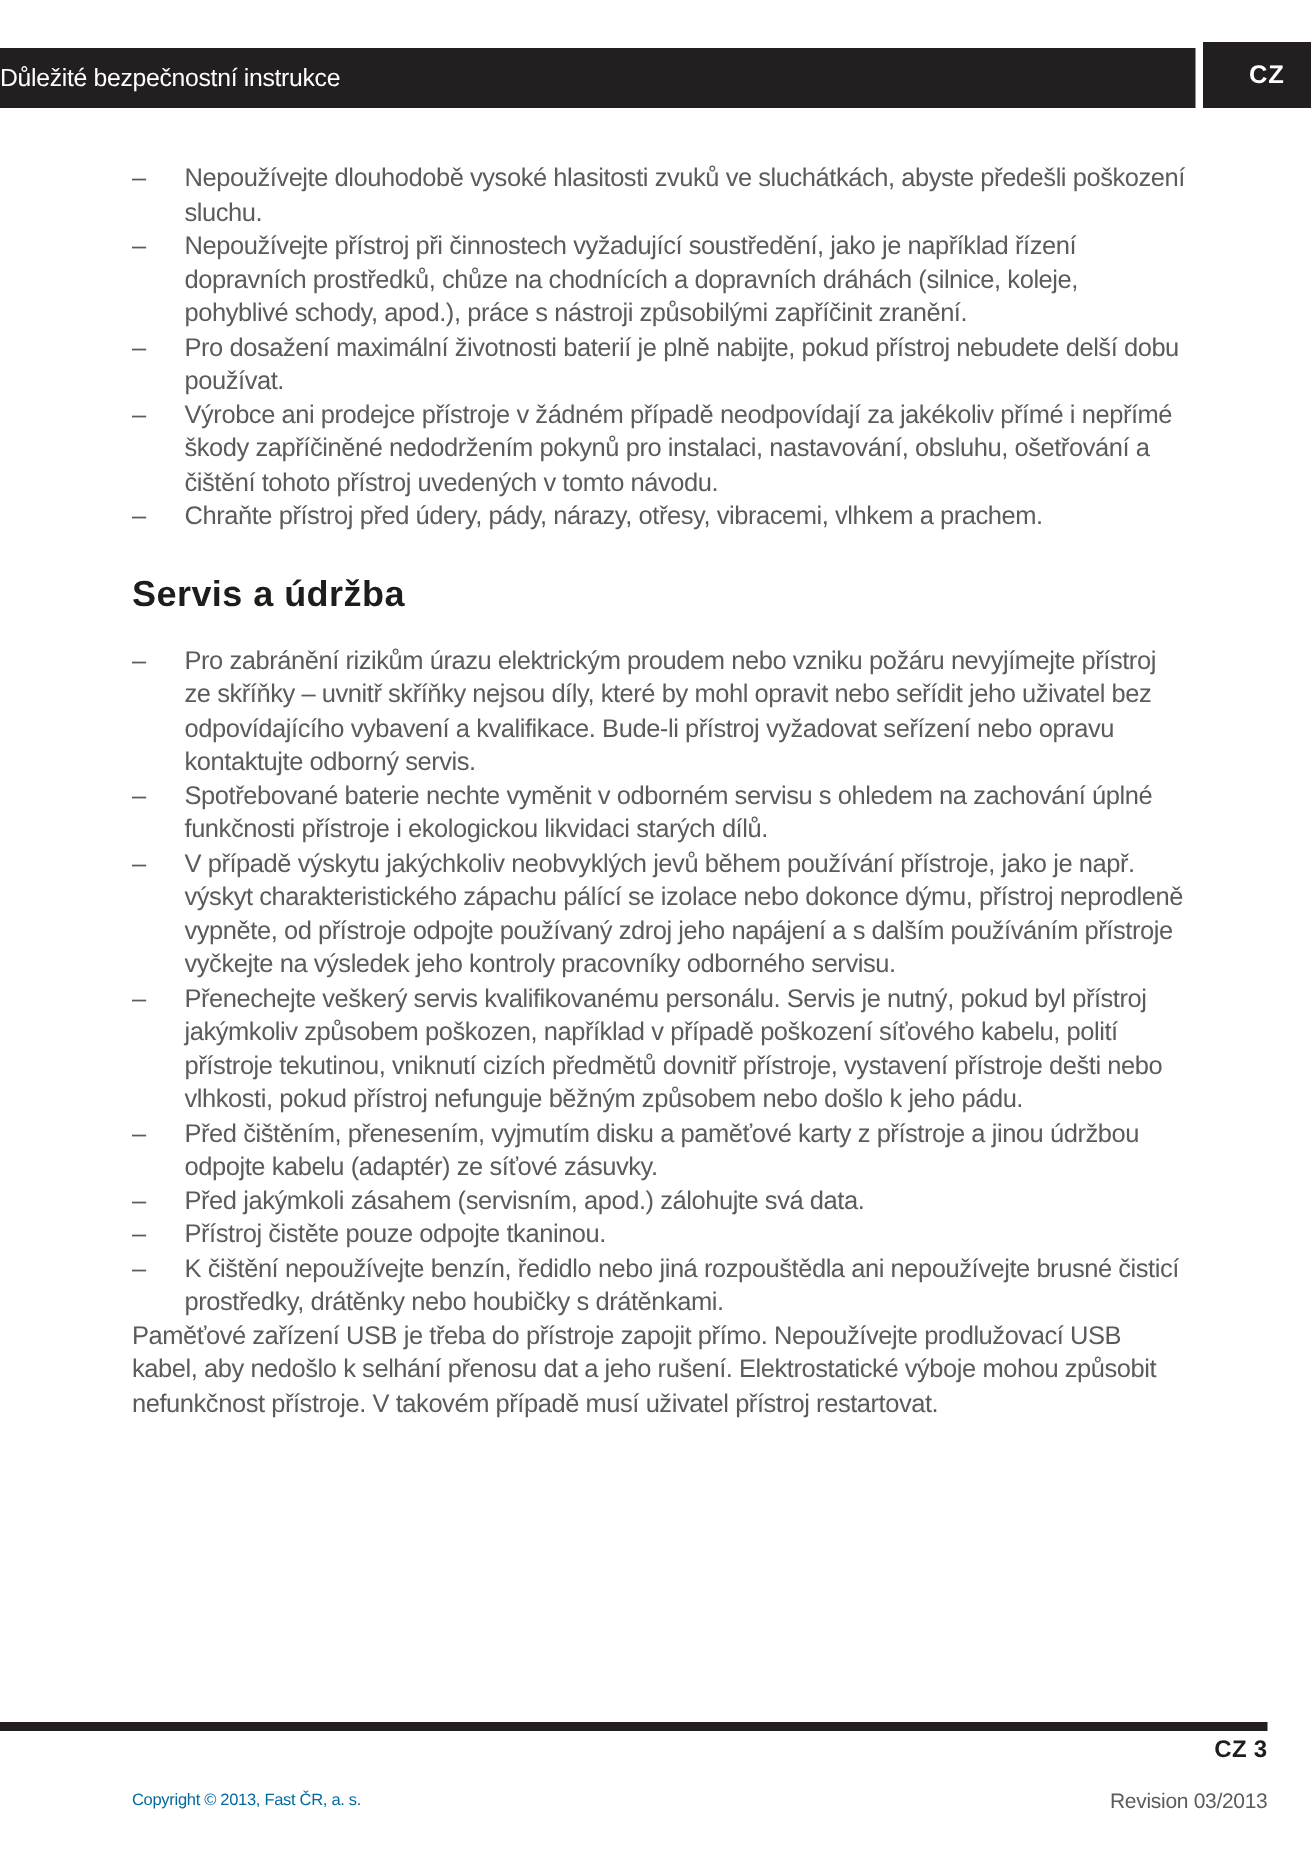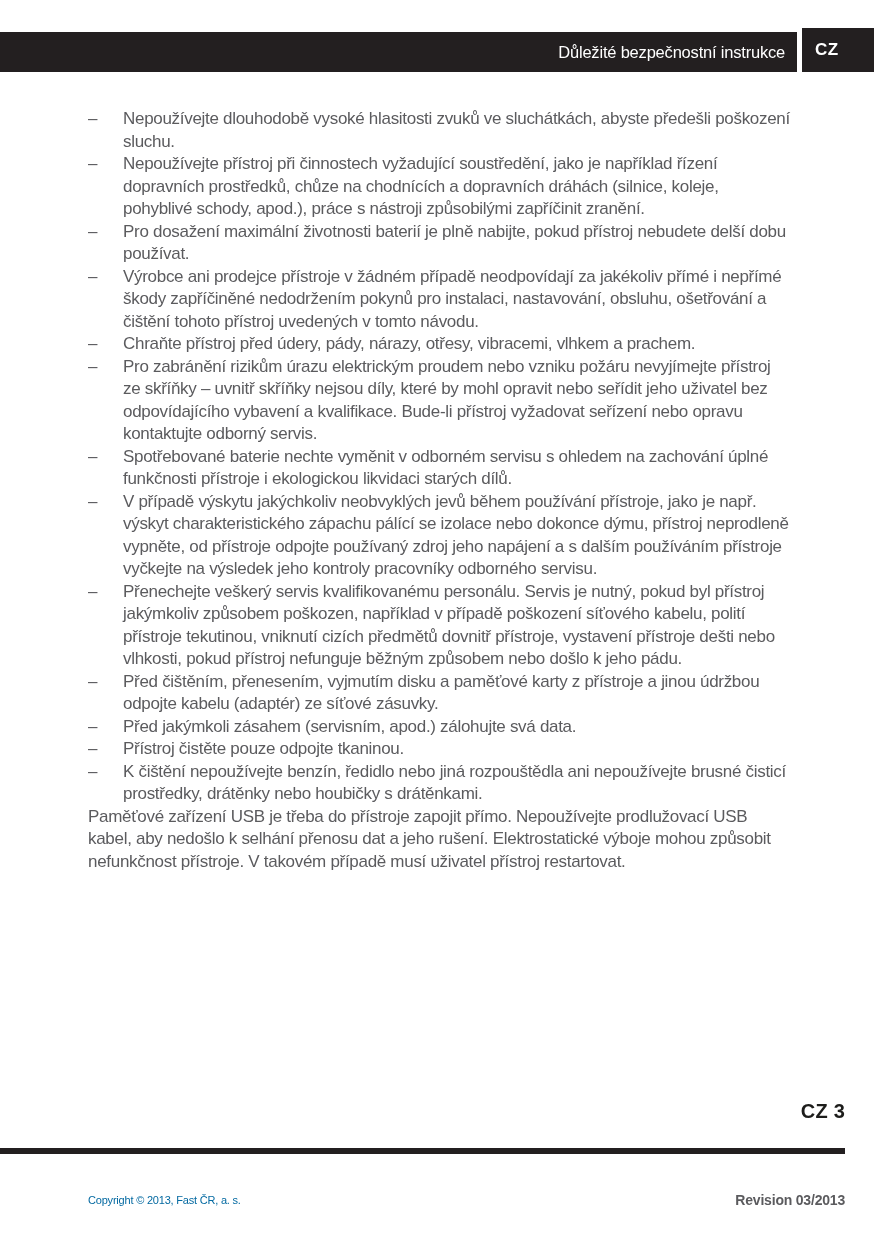--- a/index.html
+++ b/index.html
@@ -10,32 +10,32 @@
     margin:0 auto;
     background:#ffffff;
     font-family:"Liberation Sans","DejaVu Sans",sans-serif;
     overflow:hidden;
   }
   
   .topbar{
     position:absolute;top:32px;left:0;
     width:797px;height:40px;
     background:#231f20;
-    display:flex;align-items:center;justify-content:flex-end;
+    display:flex;align-items:center;justify-content:flex-start;
     box-sizing:border-box;padding-right:12px;
   }
   .topbar-title{
     color:#ffffff;font-size:16.5px;letter-spacing:-0.2px;font-weight:400;
   }
   .lang-badge{
     position:absolute;top:28px;left:802px;
     width:72px;height:44px;
     background:#231f20;
     display:flex;align-items:center;
-    box-sizing:border-box;padding-left:13px;
+    box-sizing:border-box;padding-left:13px;justify-content:center;
   }
   .lang-badge span{
     color:#ffffff;font-weight:700;font-size:17px;letter-spacing:0.5px;
   }
   
   .content{
     position:absolute;top:108px;left:0;
     width:874px;
     box-sizing:border-box;
     padding:0 84px 0 88px;
@@ -62,30 +62,30 @@
   }
   p.body-paragraph{
     margin:0;
   }
   
   .footer-rule{
     position:absolute;top:1148px;left:0;
     width:845px;height:6px;background:#231f20;
   }
   .footer-pageno{
-    position:absolute;top:1100px;right:29px;
-    color:#1d1d1b;font-weight:700;font-size:20px;letter-spacing:0.2px;
+    position:absolute;top:1158px;right:29px;
+    color:#1d1d1b;font-weight:700;font-size:16px;letter-spacing:0.2px;
   }
   .footer-copyright{
     position:absolute;top:1194px;left:88px;
     color:#0369a1;font-size:11px;letter-spacing:-0.2px;
   }
   .footer-revision{
     position:absolute;top:1192px;right:29px;
-    color:#5b5b5e;font-size:14px;letter-spacing:-0.2px;font-weight:bold;
+    color:#5b5b5e;font-size:14px;letter-spacing:-0.2px;
   }
 </style>
 </head>
 <body>
 
 <div class="page">
 
   <div class="topbar">
     <span class="topbar-title">Důležité bezpečnostní instrukce</span>
   </div>
@@ -111,20 +111,21 @@
       <li>
         <span class="dash">–</span>
         <span class="li-text">Výrobce ani prodejce přístroje v žádném případě neodpovídají za jakékoliv přímé i nepřímé škody zapříčiněné nedodržením pokynů pro instalaci, nastavování, obsluhu, ošetřování a čištění tohoto přístroj uvedených v tomto návodu.</span>
       </li>
       <li>
         <span class="dash">–</span>
         <span class="li-text">Chraňte přístroj před údery, pády, nárazy, otřesy, vibracemi, vlhkem a prachem.</span>
       </li>
     </ul>
 
+    <h2 class="section-heading">Servis a údržba</h2>
 
     <ul class="dashlist">
       <li>
         <span class="dash">–</span>
         <span class="li-text">Pro zabránění rizikům úrazu elektrickým proudem nebo vzniku požáru nevyjímejte přístroj ze skříňky – uvnitř skříňky nejsou díly, které by mohl opravit nebo seřídit jeho uživatel bez odpovídajícího vybavení a kvalifikace. Bude-li přístroj vyžadovat seřízení nebo opravu kontaktujte odborný servis.</span>
       </li>
       <li>
         <span class="dash">–</span>
         <span class="li-text">Spotřebované baterie nechte vyměnit v odborném servisu s ohledem na zachování úplné funkčnosti přístroje i ekologickou likvidaci starých dílů.</span>
       </li>

